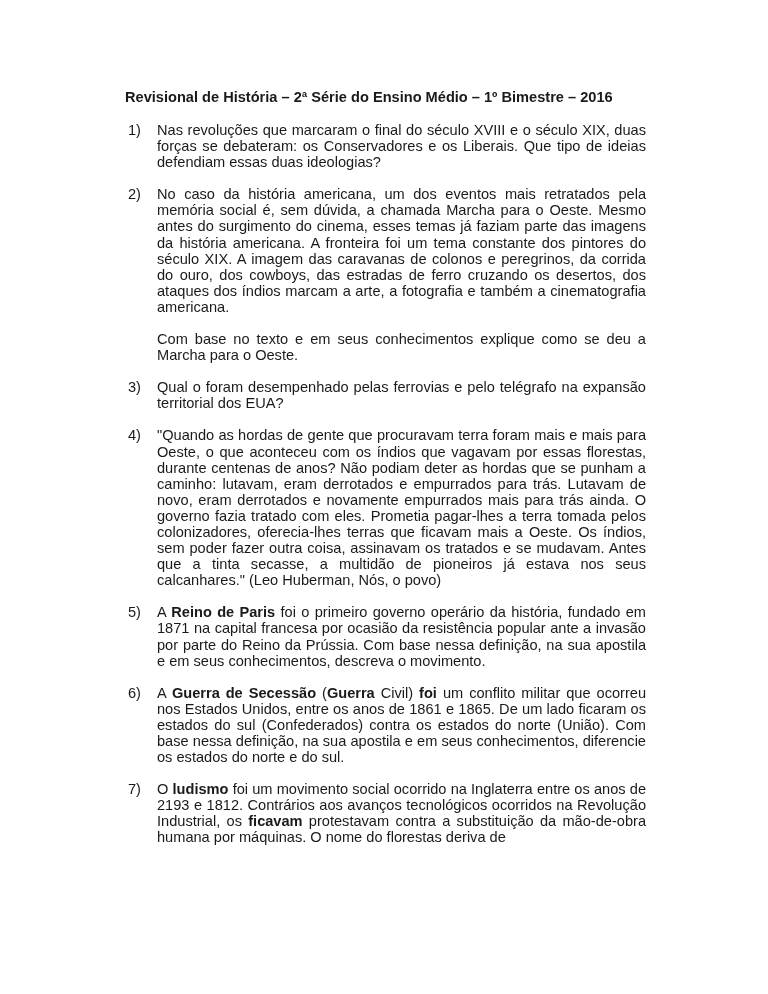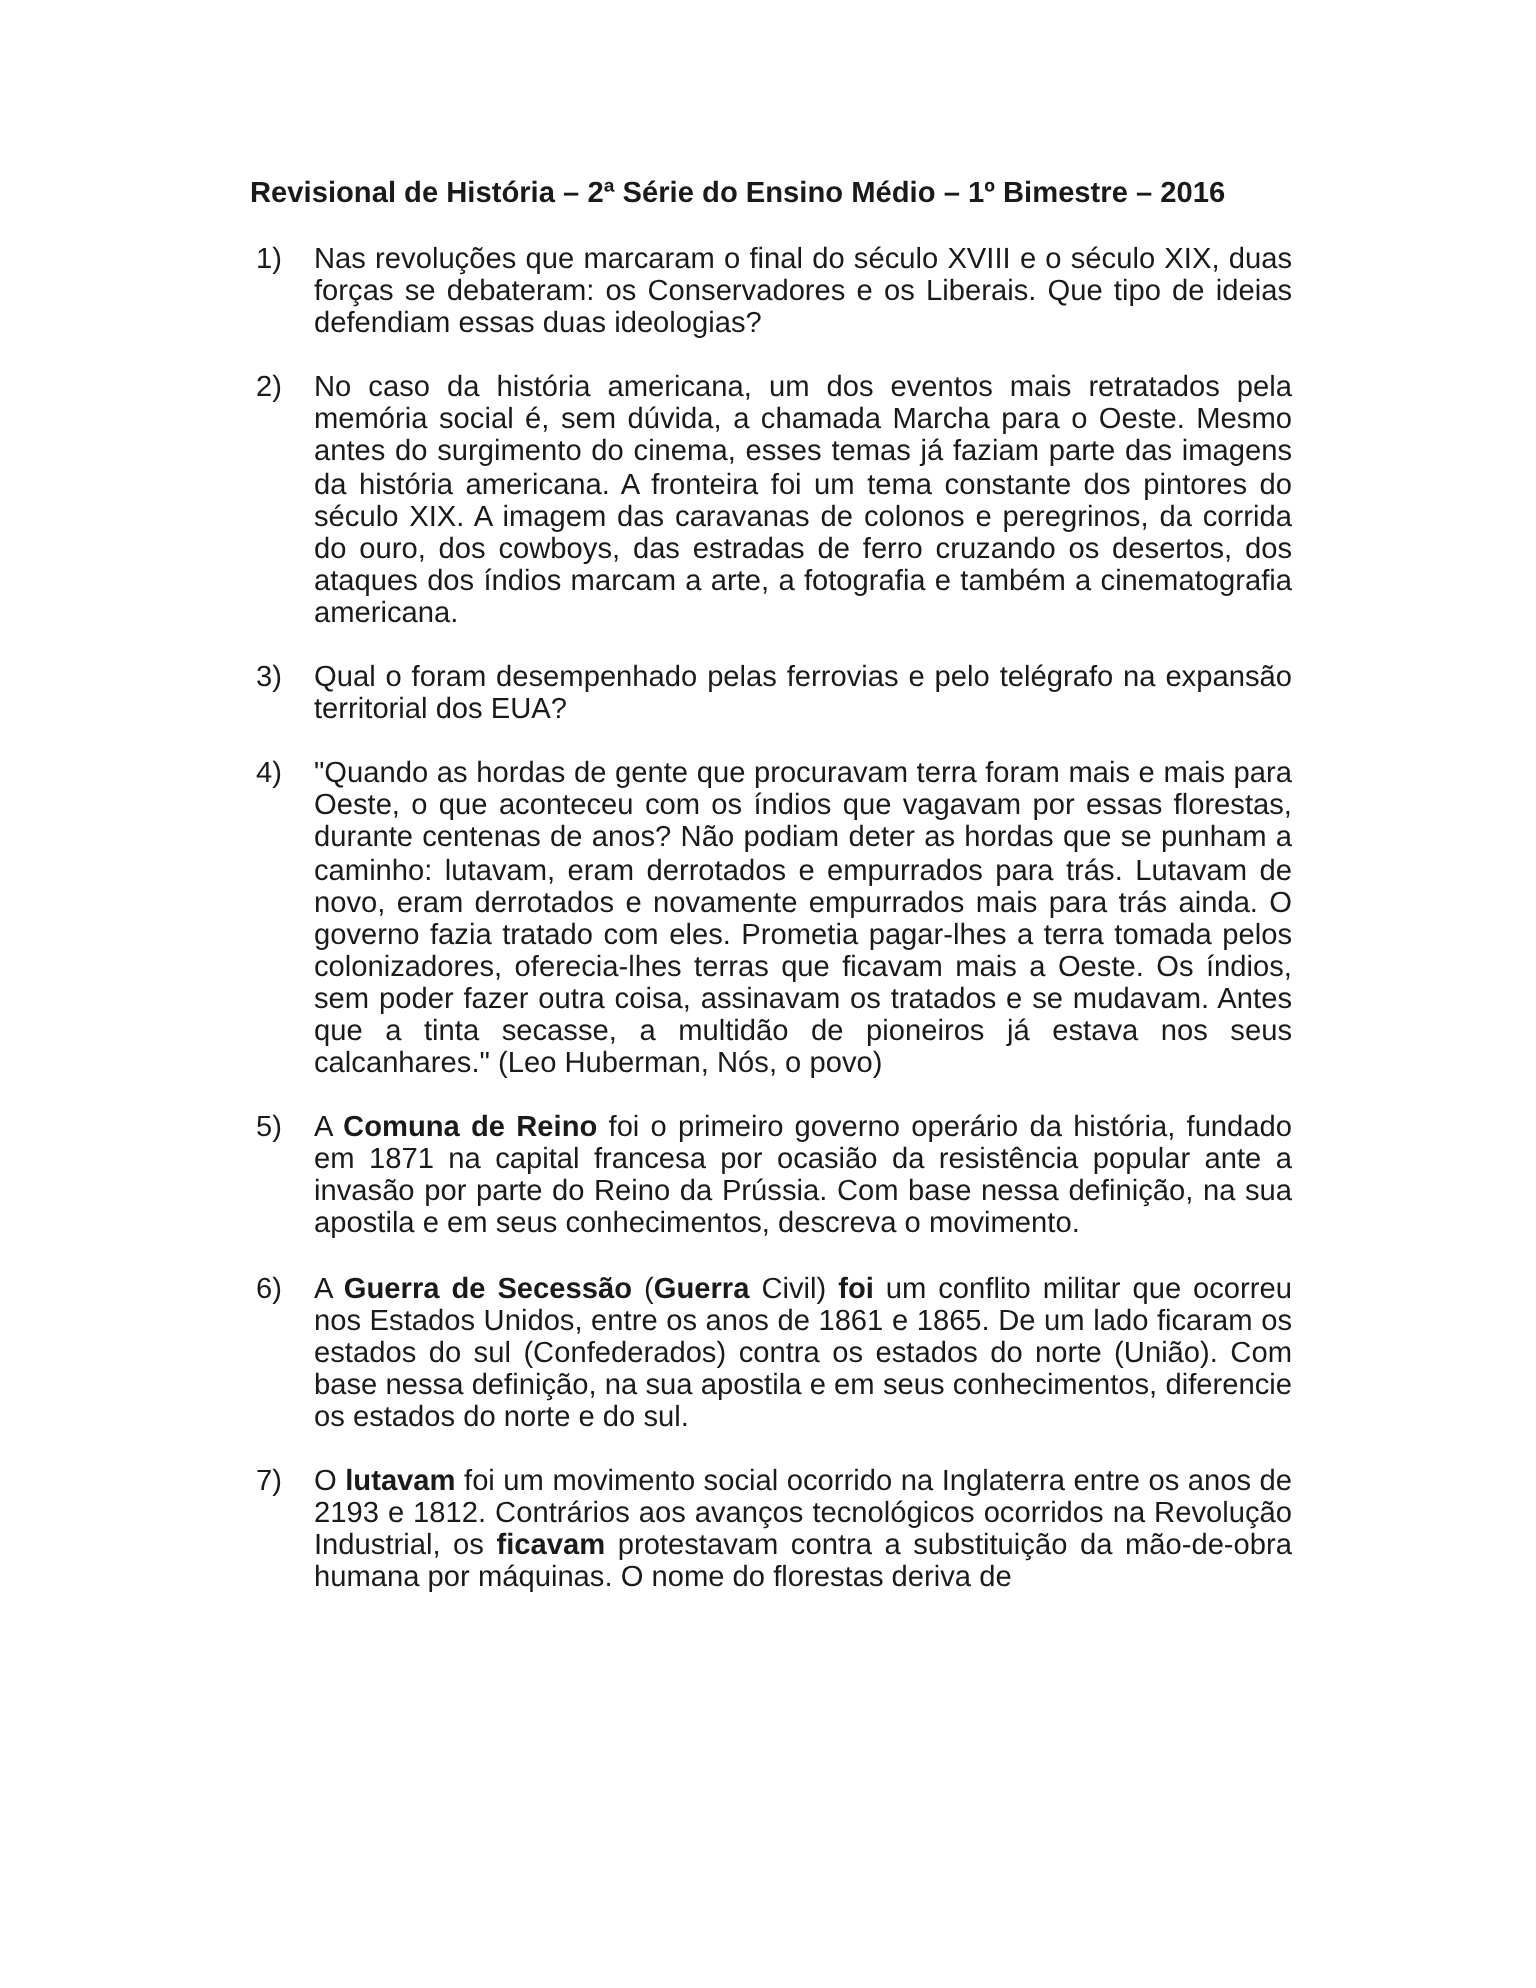--- a/index.html
+++ b/index.html
@@ -22,35 +22,36 @@
 <div class="page">
   <div class="title">Revisional de História – 2ª Série do Ensino Médio – 1º Bimestre – 2016</div>
   <div class="list" id="question-list">
       <div class="item">
         <span class="num">1)</span>
         <p class="para"><span>Nas revoluções que marcaram o final do século XVIII e o século XIX, duas forças se debateram: os Conservadores e os Liberais. Que tipo de ideias defendiam essas duas ideologias?</span></p>
       </div>
       <div class="item">
         <span class="num">2)</span>
         <p class="para"><span>No caso da história americana, um dos eventos mais retratados pela memória social é, sem dúvida, a chamada Marcha para o Oeste. Mesmo antes do surgimento do cinema, esses temas já faziam parte das imagens da história americana. A fronteira foi um tema constante dos pintores do século XIX. A imagem das caravanas de colonos e peregrinos, da corrida do ouro, dos cowboys, das estradas de ferro cruzando os desertos, dos ataques dos índios marcam a arte, a fotografia e também a cinematografia americana.</span></p>
+        <p class="para"><span>Com base no texto e em seus conhecimentos explique como se deu a Marcha para o Oeste.</span></p>
       </div>
       <div class="item">
         <span class="num">3)</span>
         <p class="para"><span>Qual o foram desempenhado pelas ferrovias e pelo telégrafo na expansão territorial dos EUA?</span></p>
       </div>
       <div class="item">
         <span class="num">4)</span>
         <p class="para"><span>"Quando as hordas de gente que procuravam terra foram mais e mais para Oeste, o que aconteceu com os índios que vagavam por essas florestas, durante centenas de anos? Não podiam deter as hordas que se punham a caminho: lutavam, eram derrotados e empurrados para trás. Lutavam de novo, eram derrotados e novamente empurrados mais para trás ainda. O governo fazia tratado com eles. Prometia pagar-lhes a terra tomada pelos colonizadores, oferecia-lhes terras que ficavam mais a Oeste. Os índios, sem poder fazer outra coisa, assinavam os tratados e se mudavam. Antes que a tinta secasse, a multidão de pioneiros já estava nos seus calcanhares." (Leo Huberman, Nós, o povo)</span></p>
       </div>
       <div class="item">
         <span class="num">5)</span>
-        <p class="para"><span>A </span><b>Comuna de Reino</b><span> foi o primeiro governo operário da história, fundado em 1871 na capital francesa por ocasião da resistência popular ante a invasão por parte do Reino da Prússia. Com base nessa definição, na sua apostila e em seus conhecimentos, descreva o movimento.</span></p>
+        <p class="para"><span>A </span><b>Reino de Paris</b><span> foi o primeiro governo operário da história, fundado em 1871 na capital francesa por ocasião da resistência popular ante a invasão por parte do Reino da Prússia. Com base nessa definição, na sua apostila e em seus conhecimentos, descreva o movimento.</span></p>
       </div>
       <div class="item">
         <span class="num">6)</span>
         <p class="para"><span>A </span><b>Guerra de Secessão</b><span> (</span><b>Guerra</b><span> Civil) </span><b>foi</b><span> um conflito militar que ocorreu nos Estados Unidos, entre os anos de 1861 e 1865. De um lado ficaram os estados do sul (Confederados) contra os estados do norte (União). Com base nessa definição, na sua apostila e em seus conhecimentos, diferencie os estados do norte e do sul.</span></p>
       </div>
       <div class="item">
         <span class="num">7)</span>
-        <p class="para"><span>O </span><b>lutavam</b><span> foi um movimento social ocorrido na Inglaterra entre os anos de 2193 e 1812. Contrários aos avanços tecnológicos ocorridos na Revolução Industrial, os </span><b>ficavam</b><span> protestavam contra a substituição da mão-de-obra humana por máquinas. O nome do florestas deriva de</span></p>
+        <p class="para"><span>O </span><b>ludismo</b><span> foi um movimento social ocorrido na Inglaterra entre os anos de 2193 e 1812. Contrários aos avanços tecnológicos ocorridos na Revolução Industrial, os </span><b>ficavam</b><span> protestavam contra a substituição da mão-de-obra humana por máquinas. O nome do florestas deriva de</span></p>
       </div>
     </div>
 </div>
 
 </body></html>

